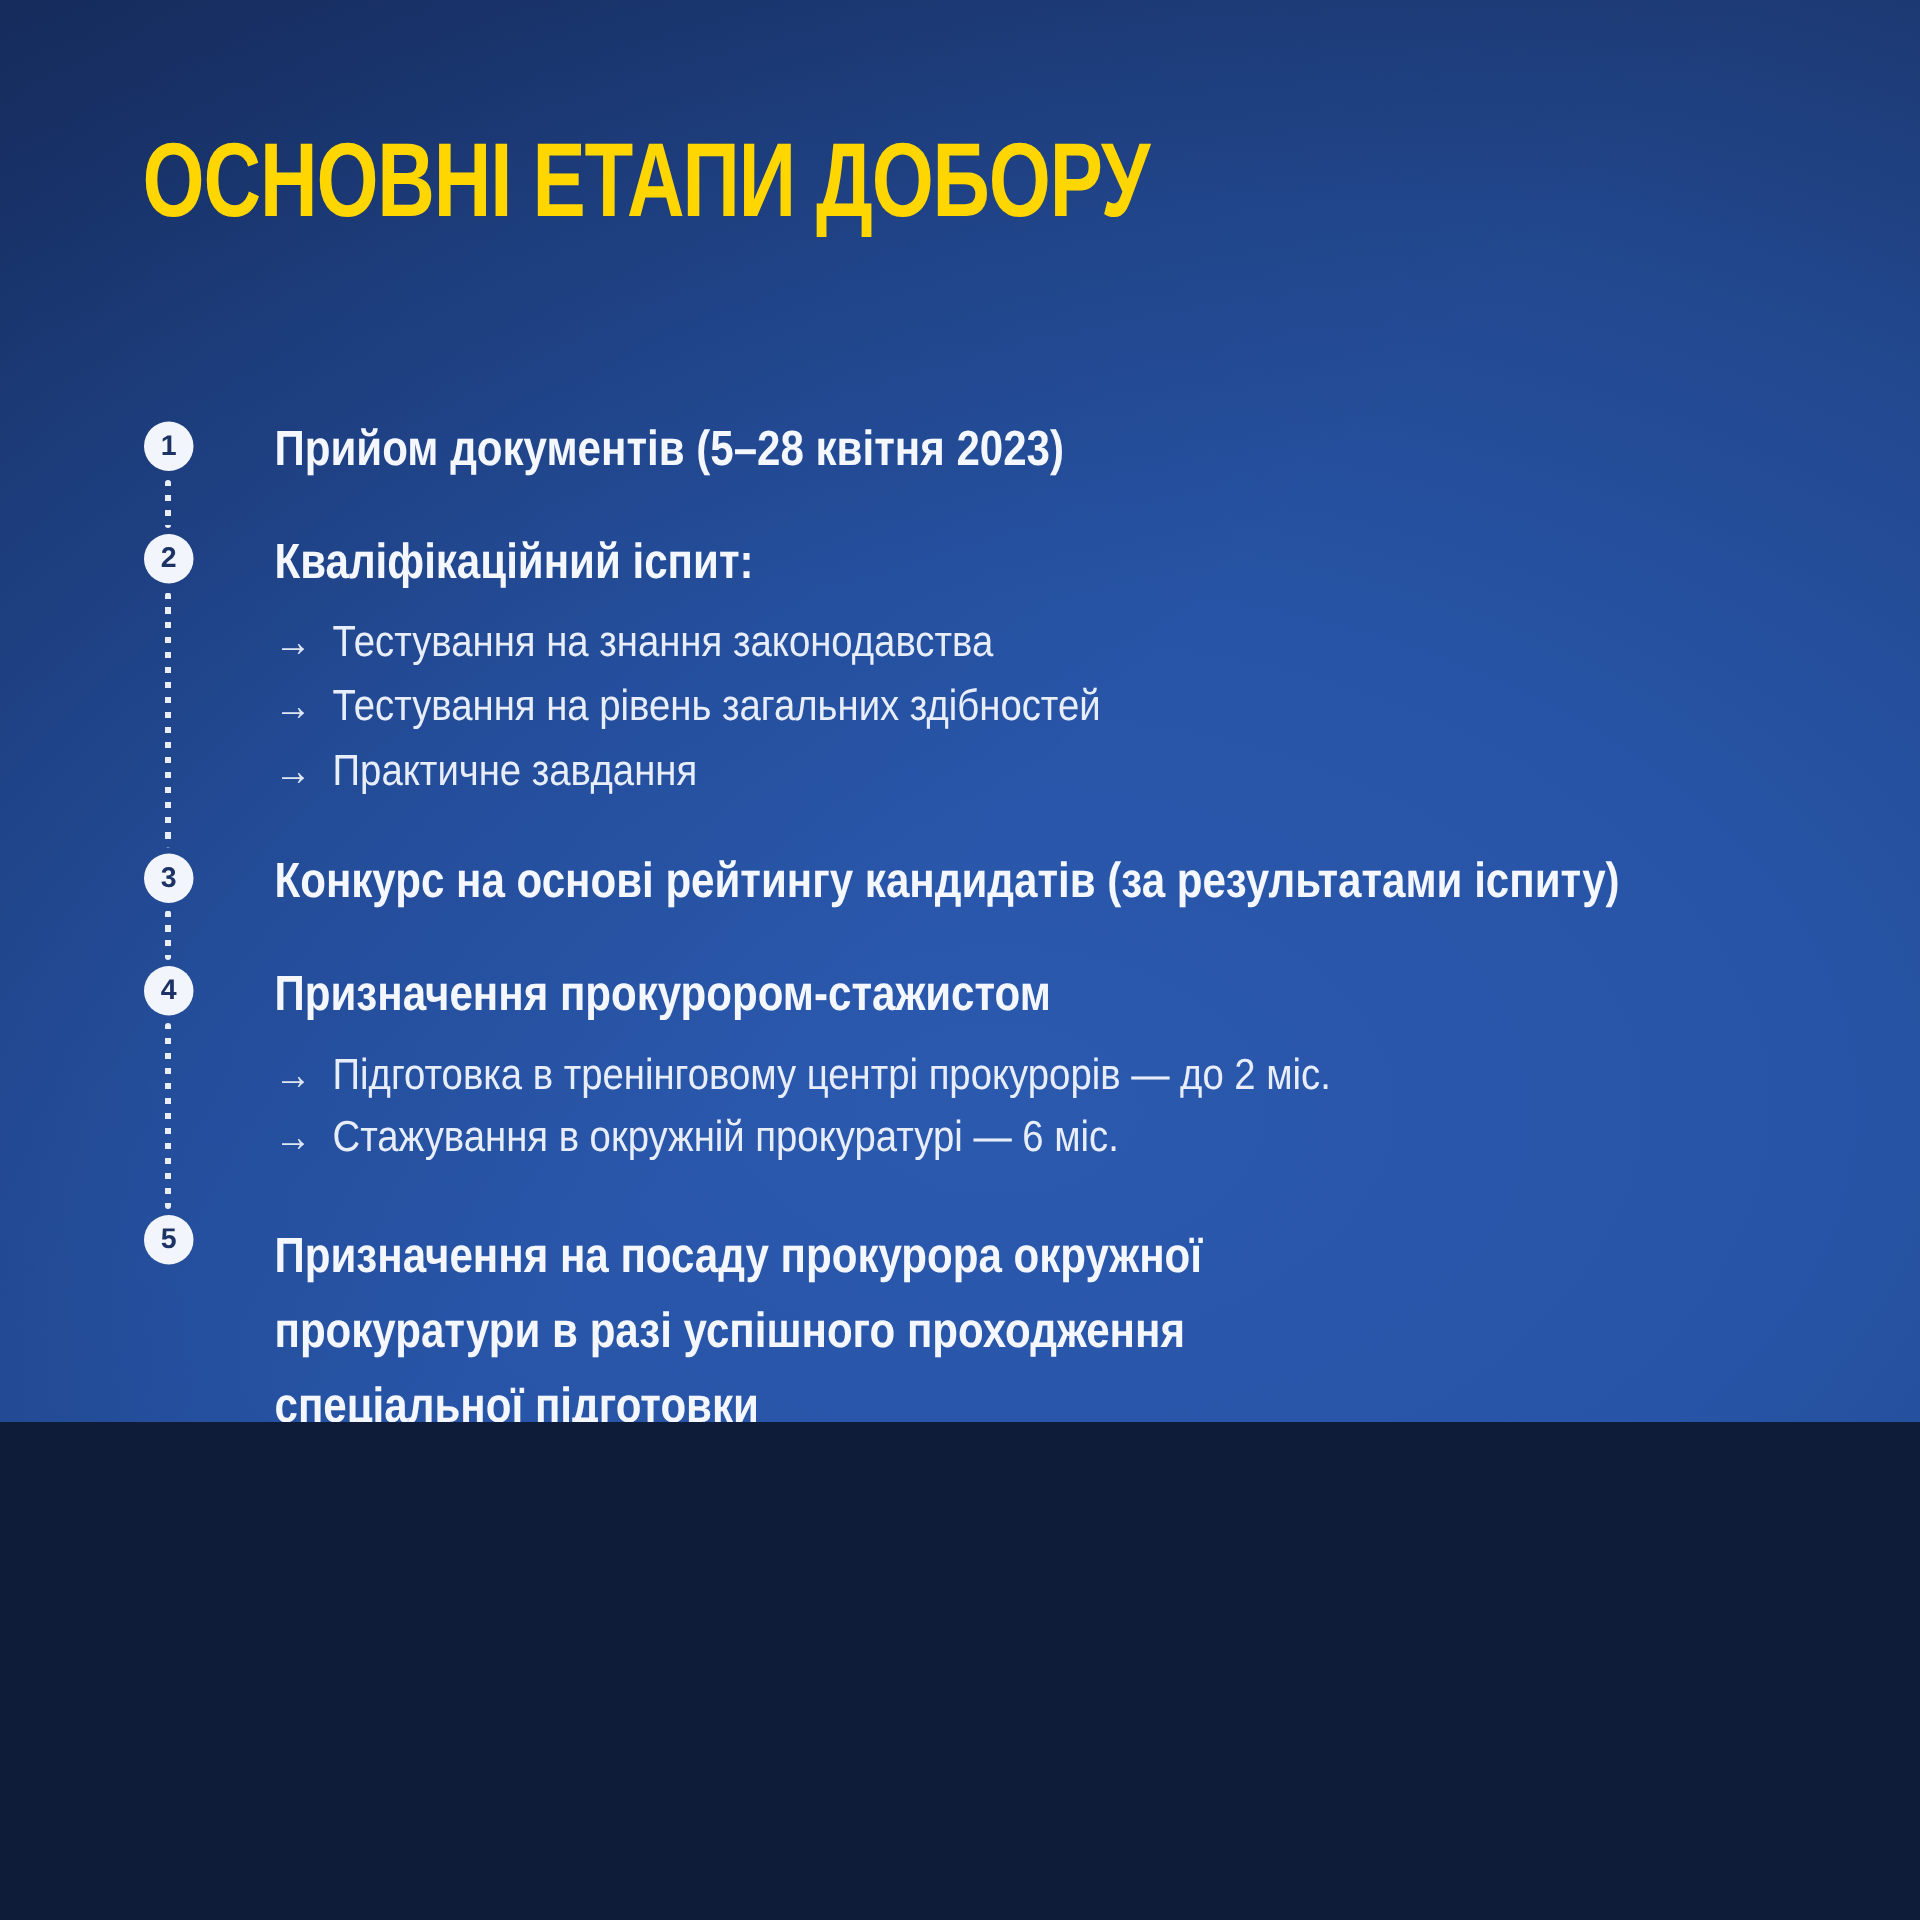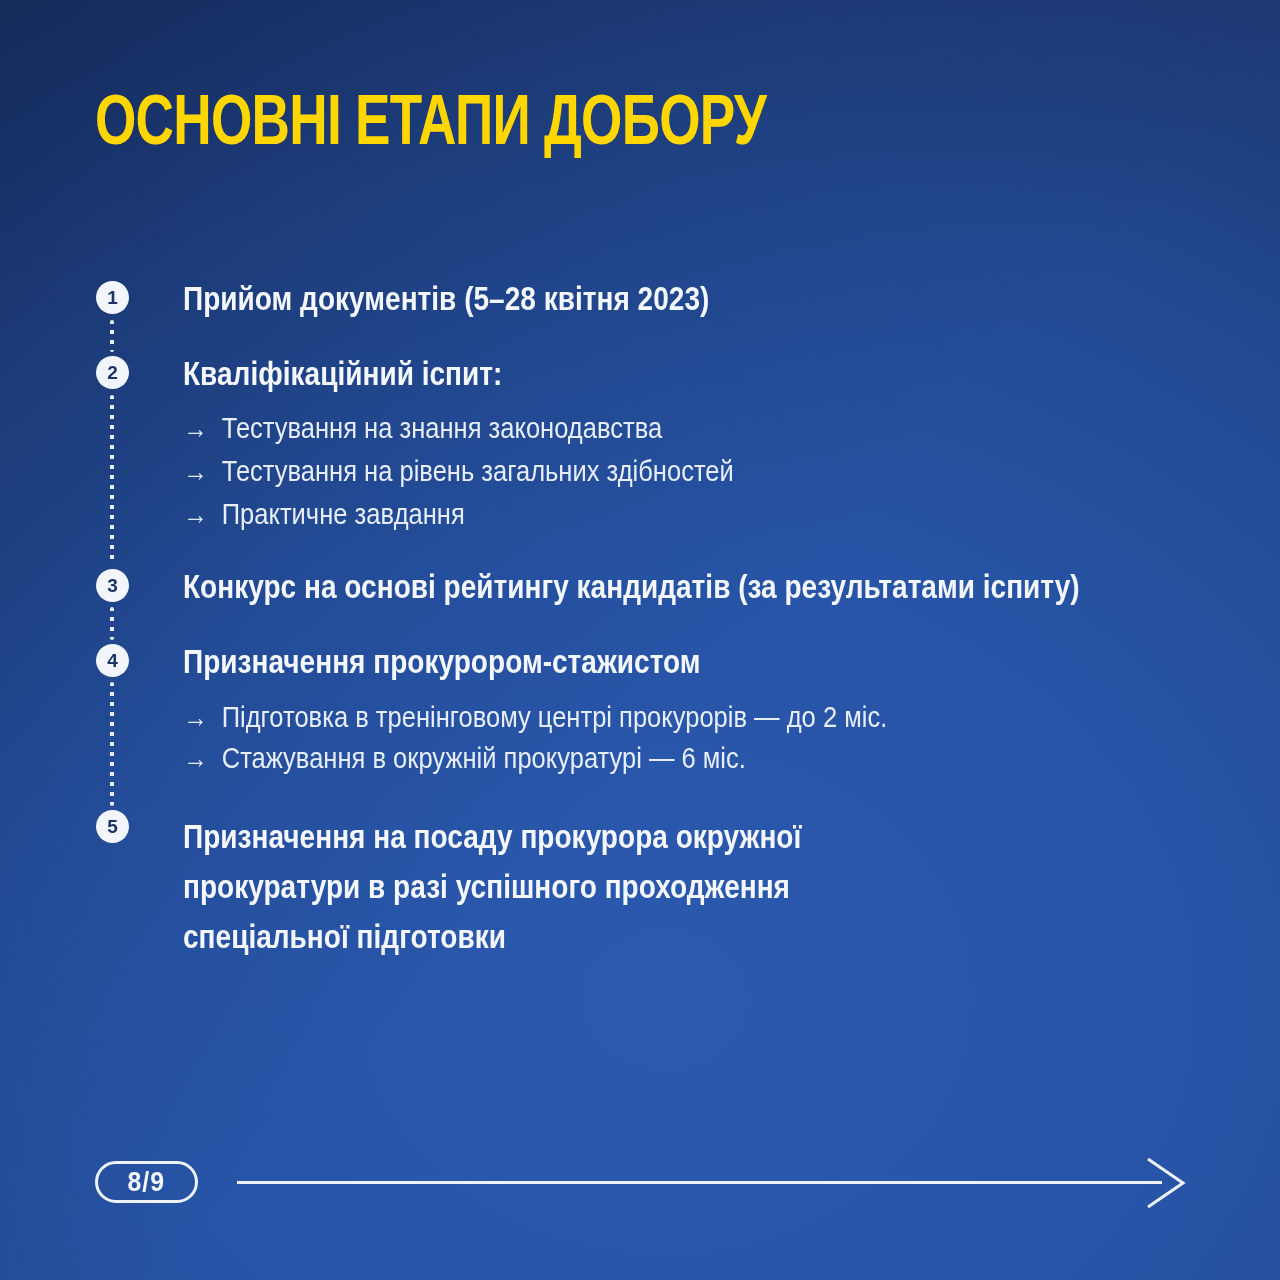--- a/index.html
+++ b/index.html
@@ -1,18 +1,18 @@
 <!DOCTYPE html>
 <html><head>
 <meta charset="utf-8">
 <style>
   html,body{margin:0;padding:0;background:#0e1c3a;}
   .canvas{
     position:relative;
-    width:1280px;height:1280px;
+    width:1280px;height:948px;
     overflow:hidden;
     font-family:"Liberation Sans", sans-serif;
     background:
       linear-gradient(133deg, rgba(10,22,56,0.38) 0%, rgba(10,22,56,0.12) 34%, rgba(10,22,56,0) 55%),
       radial-gradient(ellipse 115% 95% at 52% 78%, #2b59ae 0%, #2754a6 38%, #22488f 68%, #1d3b77 88%, #1c366c 100%);
   }
   .title{
     position:absolute;left:95px;top:84px;margin:0;
     font-size:70px;font-weight:bold;line-height:72px;
     color:#ffd600;letter-spacing:-1px;white-space:nowrap;

